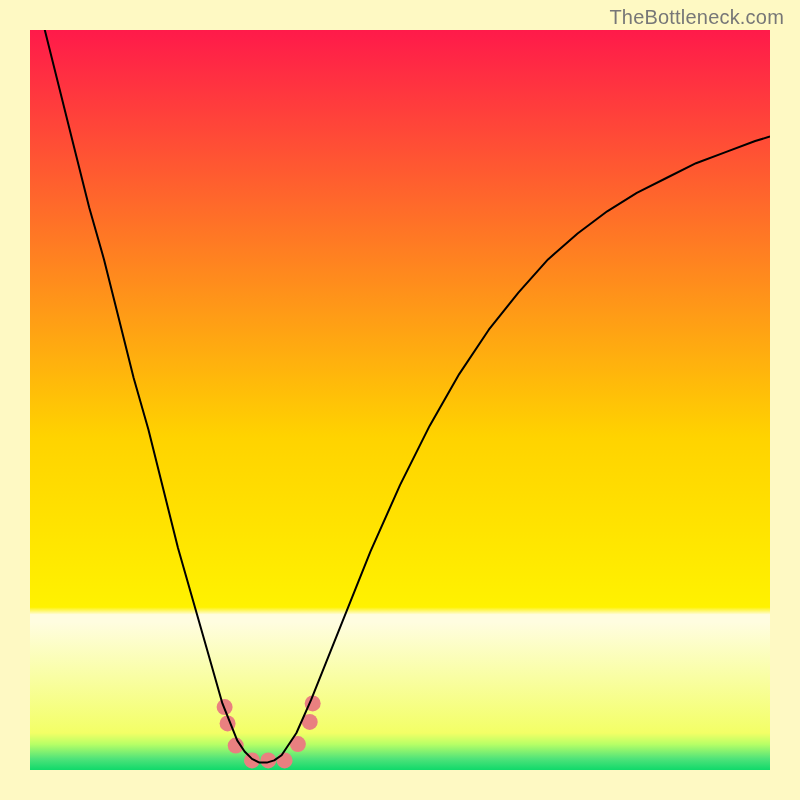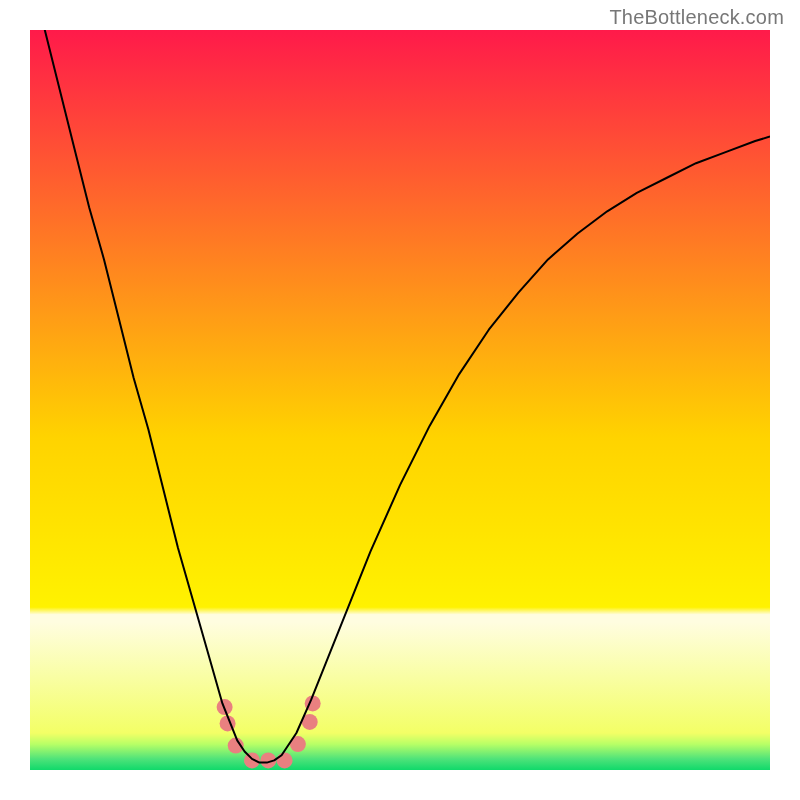--- a/index.html
+++ b/index.html
@@ -10,21 +10,21 @@
     background: #000;
     overflow: hidden;
     font-family: Arial, Helvetica, sans-serif;
   }
   .frame {
     position: absolute;
     left: 0;
     top: 0;
     width: 800px;
     height: 800px;
-    background: #ffffff;
+    background: #fef9c3;
   }
   .plot {
     position: absolute;
     left: 30px;
     top: 30px;
     width: 740px;
     height: 740px;
     overflow: hidden;
   }
   .gradient {

